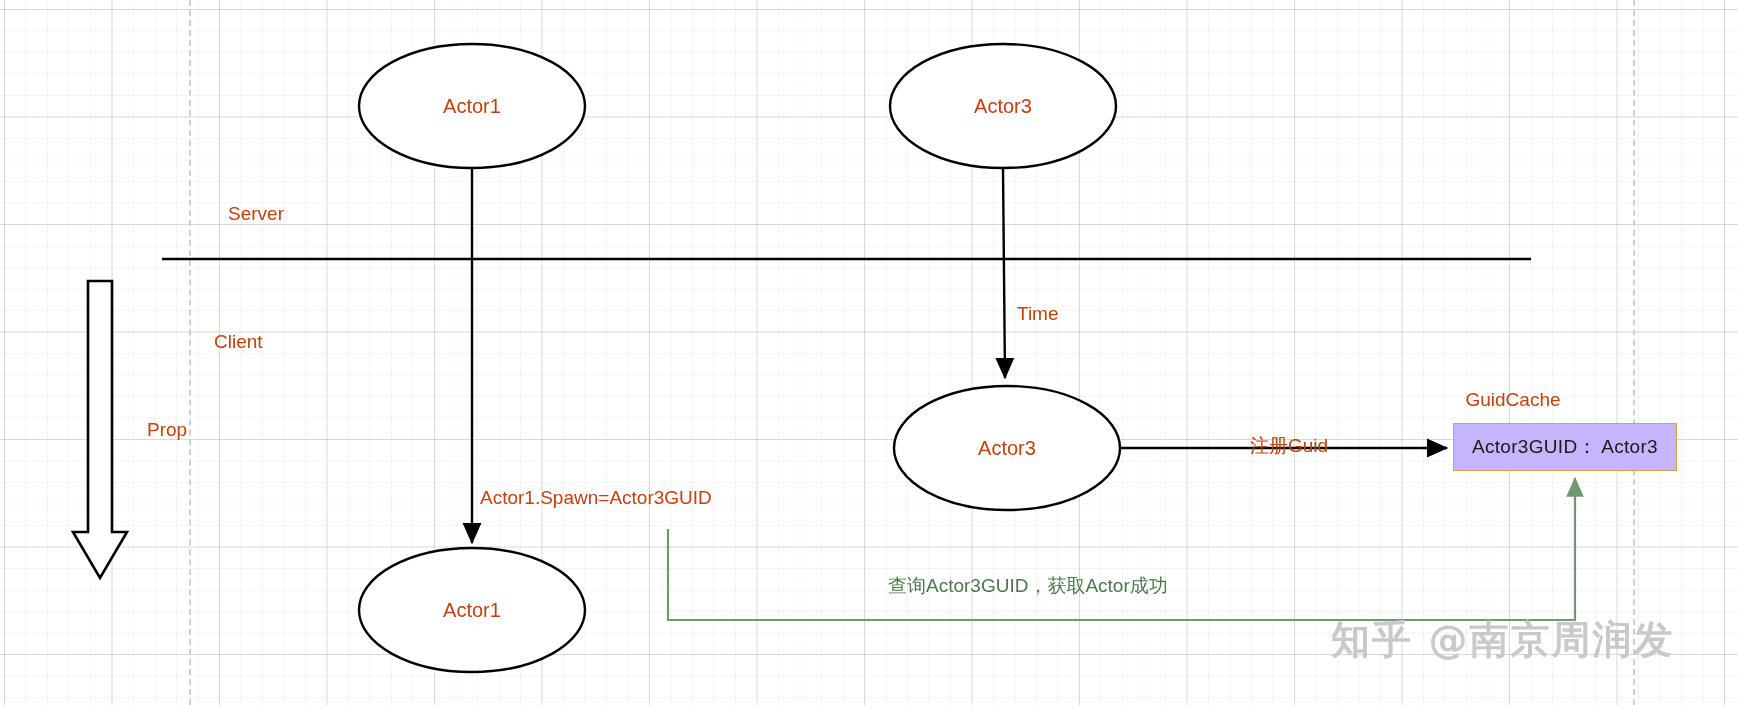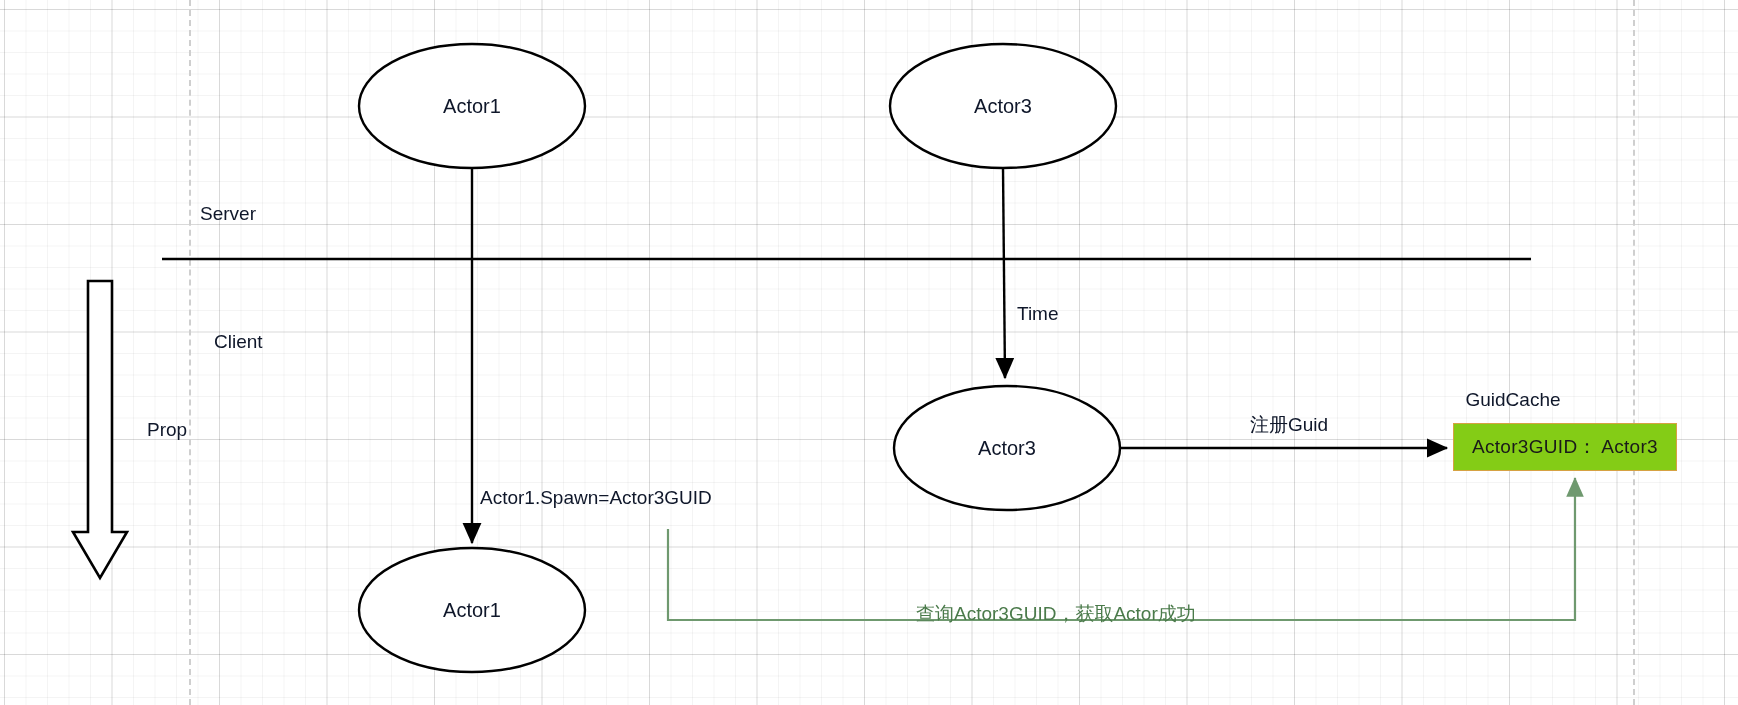--- a/index.html
+++ b/index.html
@@ -47,34 +47,34 @@
     position: absolute;
     left: 0;
     top: 0;
     width: 1738px;
     height: 705px;
     overflow: visible;
   }
   .lbl {
     position: absolute;
     white-space: nowrap;
-    color: #0f172a;
+    color: #c2410c;
     font-size: 19px;
     line-height: 1;
   }
   .lbl.node-text {
     font-size: 20px;
   }
   .lbl.green {
     color: #4a7a4a;
   }
   .cache-box {
     position: absolute;
     box-sizing: border-box;
-    background: #84cc16;
+    background: #c4b5fd;
     border: 1.6px solid #d6a243;
     color: #1a1a1a;
     font-size: 19px;
     display: flex;
     align-items: center;
     justify-content: center;
     letter-spacing: 0.3px;
   }
   
   .watermark {
@@ -129,32 +129,33 @@
   </svg>
 
   <div class="lbl node-text" style="left:472px; top:106px; transform:translate(-50%,-50%);">Actor1</div>
 
   <div class="lbl node-text" style="left:1003px; top:106px; transform:translate(-50%,-50%);">Actor3</div>
 
   <div class="lbl node-text" style="left:1007px; top:448px; transform:translate(-50%,-50%);">Actor3</div>
 
   <div class="lbl node-text" style="left:472px; top:610px; transform:translate(-50%,-50%);">Actor1</div>
 
-  <div class="lbl" style="left:200px; top:204px;">Server</div>
+  <div class="lbl" style="left:228px; top:204px;">Server</div>
 
   <div class="lbl" style="left:214px; top:293px;margin-top:39px;">Client</div>
 
   <div class="lbl" style="left:147px; top:420px;">Prop</div>
 
   <div class="lbl" style="left:1017px; top:304px;">Time</div>
 
   <div class="lbl" style="left:480px; top:488px;">Actor1.Spawn=Actor3GUID</div>
 
-  <div class="lbl" style="left:1250px; top:415px;">注册Guid</div>
+  <div class="lbl" style="left:1250px; top:436px;">注册Guid</div>
 
-  <div class="lbl green" style="left:888px; top:604px;margin-left:28px;">查询Actor3GUID，获取Actor成功</div>
+  <div class="lbl green" style="left:888px; top:576px;">查询Actor3GUID，获取Actor成功</div>
 
   <div class="lbl" style="left:1513px; top:390px; transform:translateX(-50%);">GuidCache</div>
 
   <div class="cache-box" style="left:1453px; top:423px; width:224px; height:48px;">Actor3GUID： Actor3</div>
 
+  <div class="watermark" style="left:1331px; top:613px;">知乎 @南京周润发</div>
 
 </div>
 
 </body></html>

